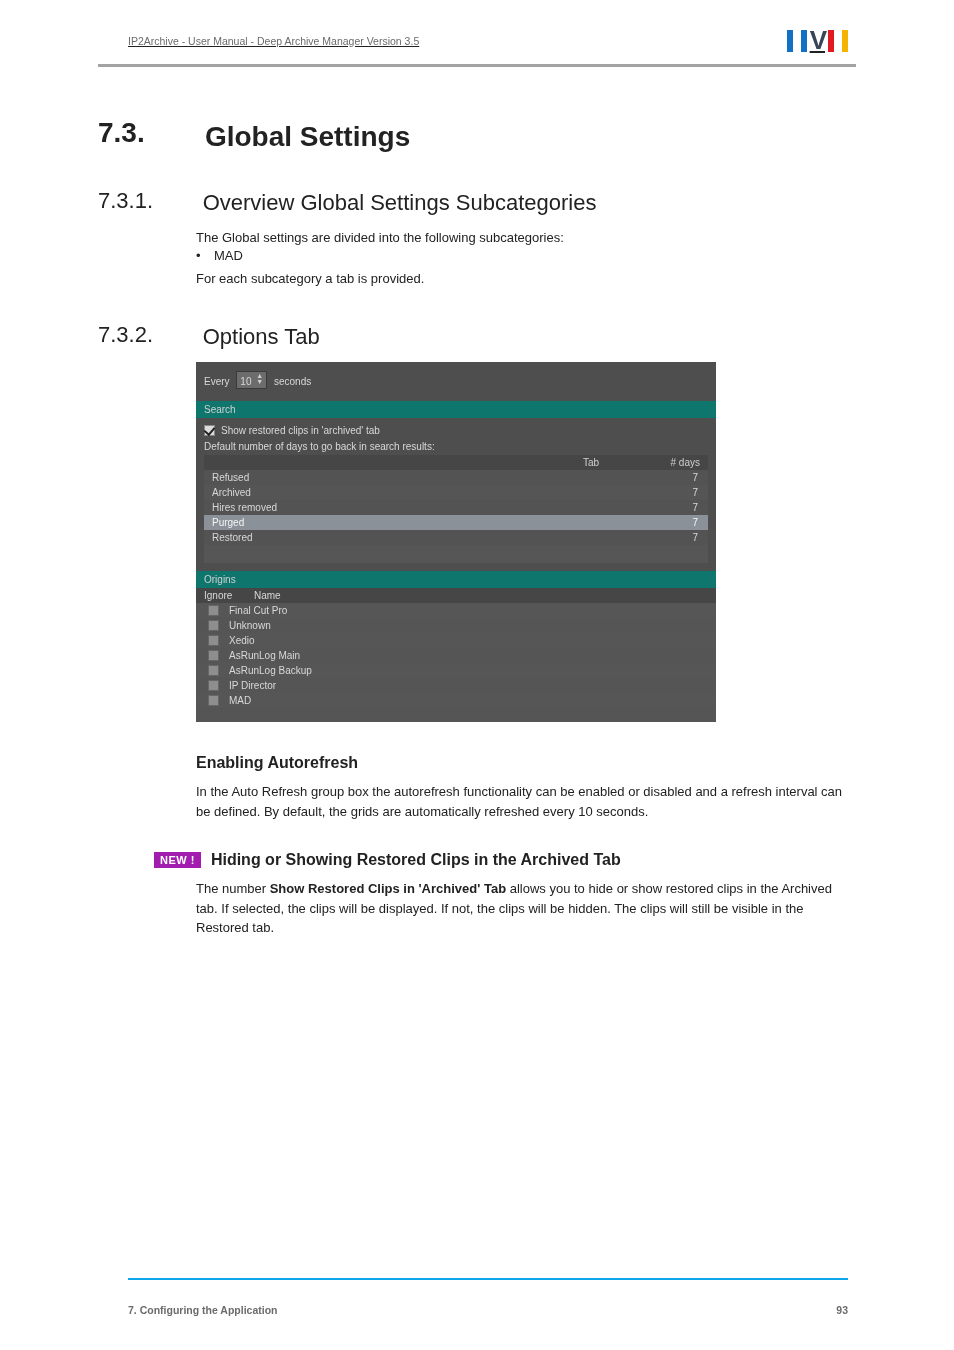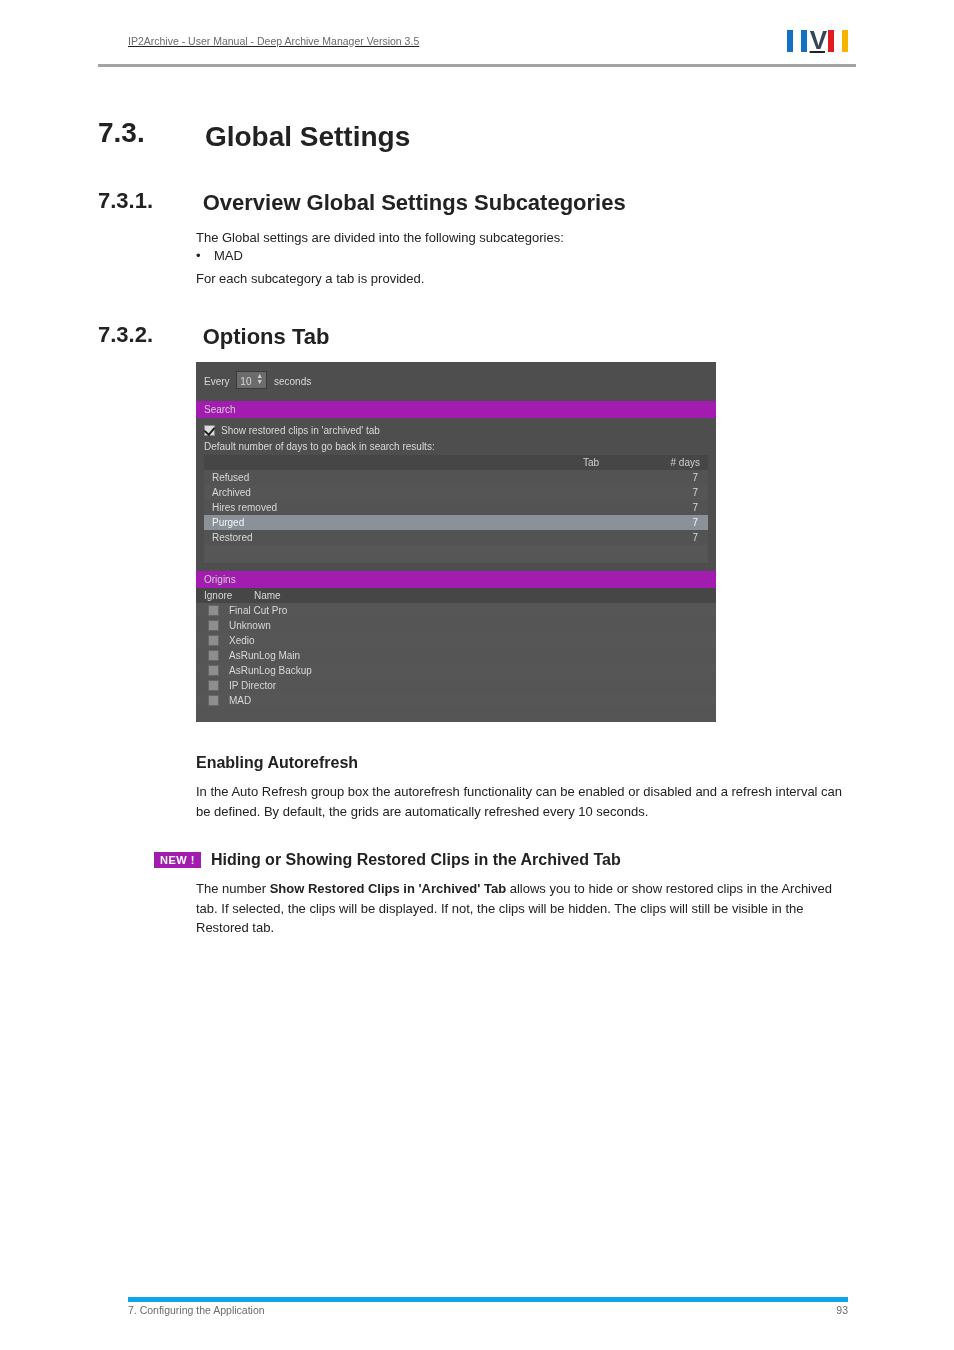--- a/index.html
+++ b/index.html
@@ -14,38 +14,38 @@
   .logo .gap { width: 4px; }
   .logo .blue { background: #1271c4; }
   .logo .red { background: #e21b22; }
   .logo .yellow { background: #f4b400; }
   .logo .v { font-size: 26px; font-weight: 600; color: #374556; letter-spacing: -2px; margin: 0 1px; }
 
   .content { padding-left: 30px; padding-right: 8px; }
 
   .sec-num { font-size: 28px; font-weight: bold; display: inline-block; width: 98px; vertical-align: top; }
   .sec-title { font-size: 28px; font-weight: bold; display: inline-block; }
-  .sub-num { font-size: 22px; font-weight: bold; display: inline-block; width: 98px; vertical-align: top; }
-  .sub-title { font-size: 22px; font-weight: bold; display: inline-block; }
+  .sub-num { font-size: 22px; font-weight: normal; display: inline-block; width: 98px; vertical-align: top; }
+  .sub-title { font-size: 22px; font-weight: normal; display: inline-block; }
 
   h1.row { margin-top: 50px; margin-bottom: 22px; margin-left: -30px; }
   h2.row { margin-top: 34px; margin-bottom: 12px; margin-left: -30px; }
   ul.bul { margin-left: 68px; list-style: none; font-size: 13px; margin-bottom: 6px; }
   ul.bul li::before { content: "•"; display: inline-block; width: 18px; }
 
   
   .shot { margin-left: 68px; width: 520px; background: #4e4e4e; color: #d8d8d8; font-size: 10px; font-family: Arial, sans-serif; }
   .shot .grp { padding: 5px 8px 8px 8px; }
   .shot .chkline { display: flex; align-items: center; gap: 6px; padding: 2px 0; }
   .shot .chkline .cb { width: 11px; height: 11px; background: #dcdcdc; border: 1px solid #888; position: relative; }
   .shot .chkline .cb.checked::after { content: ""; position: absolute; left: 1px; top: -1px; width: 5px; height: 8px; border-right: 2px solid #222; border-bottom: 2px solid #222; transform: rotate(40deg); }
   .shot .numline { padding: 4px 0; }
   .shot .spin { display: inline-block; background: #6c6c6c; padding: 1px 3px; margin: 0 4px; border: 1px solid #3a3a3a; }
   .shot .spin .arr { display: inline-block; font-size: 7px; line-height: 6px; vertical-align: 1px; color: #cfcfcf; margin-left: 2px; }
-  .shot .sechdr { background: #a21caf; padding: 3px 8px; color: #d0d0d0; }
+  .shot .sechdr { background: #0f766e; padding: 3px 8px; color: #d0d0d0; }
   .shot table { width: 100%; border-collapse: collapse; }
   .shot table th { text-align: right; font-weight: normal; color: #cfcfcf; background: #464646; padding: 2px 8px; }
   .shot table td { padding: 2px 8px; }
   .shot table tr.data td { background: #555; }
   .shot table tr.data:nth-child(even) td { background: #535353; }
   .shot table td.right { text-align: right; padding-right: 10px; }
   .shot table tr.sel td { background: #8a9198; color: #f4f4f4; }
   .shot .blankrow td { height: 18px; background: #565656; }
   .shot .org-head { display: flex; background: #464646; }
   .shot .org-head div { padding: 2px 8px; }
@@ -53,21 +53,21 @@
   .shot .org-row:nth-child(odd) { background: #565656; }
   .shot .org-row .cb { width: 11px; height: 11px; background: #8e8e8e; border: 1px solid #666; margin-left: 4px; }
 
   h3.sub { margin-left: 68px; font-size: 16px; font-weight: bold; margin-top: 32px; margin-bottom: 10px; }
   .newrow { display: flex; align-items: center; gap: 10px; margin-left: 26px; margin-top: 30px; margin-bottom: 10px; }
   .newbadge { background: #a21caf; color: #fff; font-size: 11px; font-weight: bold; padding: 2px 6px; letter-spacing: 0.5px; }
   .newrow h3 { font-size: 16px; font-weight: bold; }
 
   .para { margin-left: 68px; font-size: 13px; line-height: 1.5; }
 
-  .footer { position: absolute; bottom: 34px; left: 128px; right: 106px; border-top: 5px solid #0ea5e9; padding-top: 2px; font-size: 10.5px; color: #6b6b6b; display: flex; justify-content: space-between; }
+  .footer { position: absolute; bottom: 34px; left: 128px; right: 106px; border-top: 2px solid #0ea5e9; padding-top: 24px; font-size: 10.5px; color: #6b6b6b; display: flex; justify-content: space-between; font-weight: bold; }
 </style>
 </head>
 <body>
 
 <div class="page">
   <div class="hdr">
     <div class="hdr-text">IP2Archive - User Manual - Deep Archive Manager Version 3.5</div>
     <div class="logo">
       <div class="bar blue"></div>
         <div class="gap"></div>

